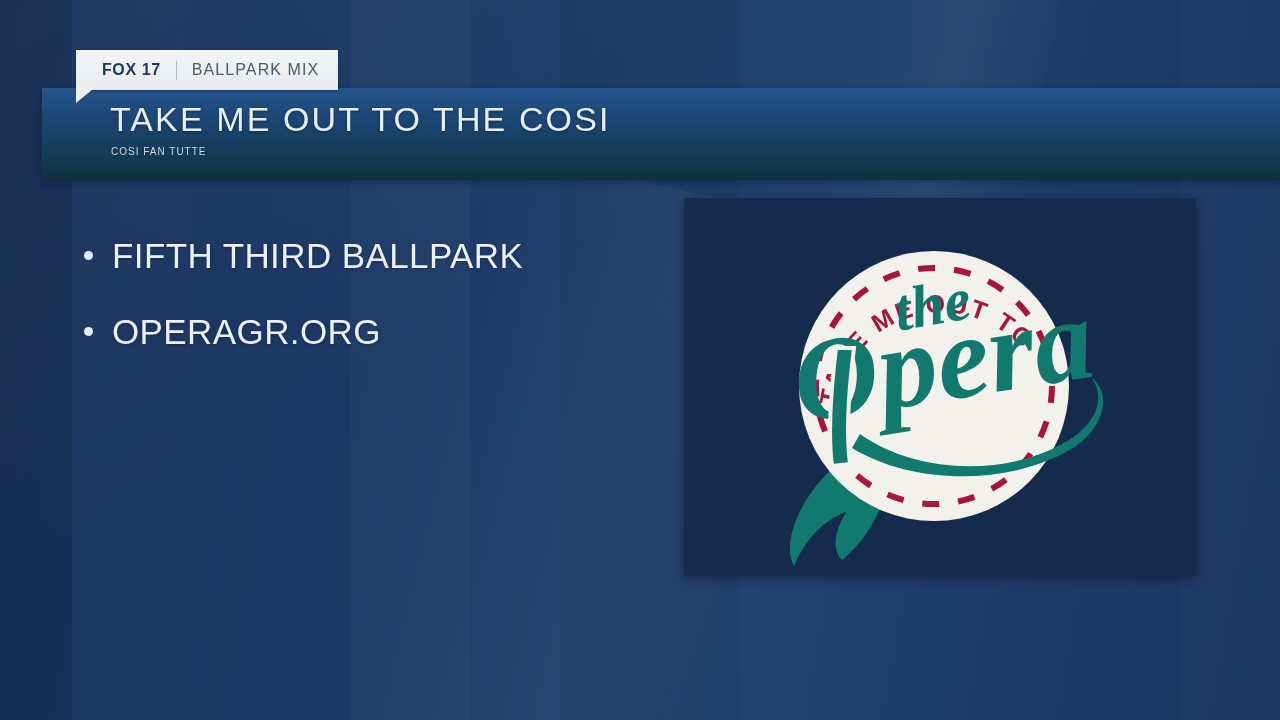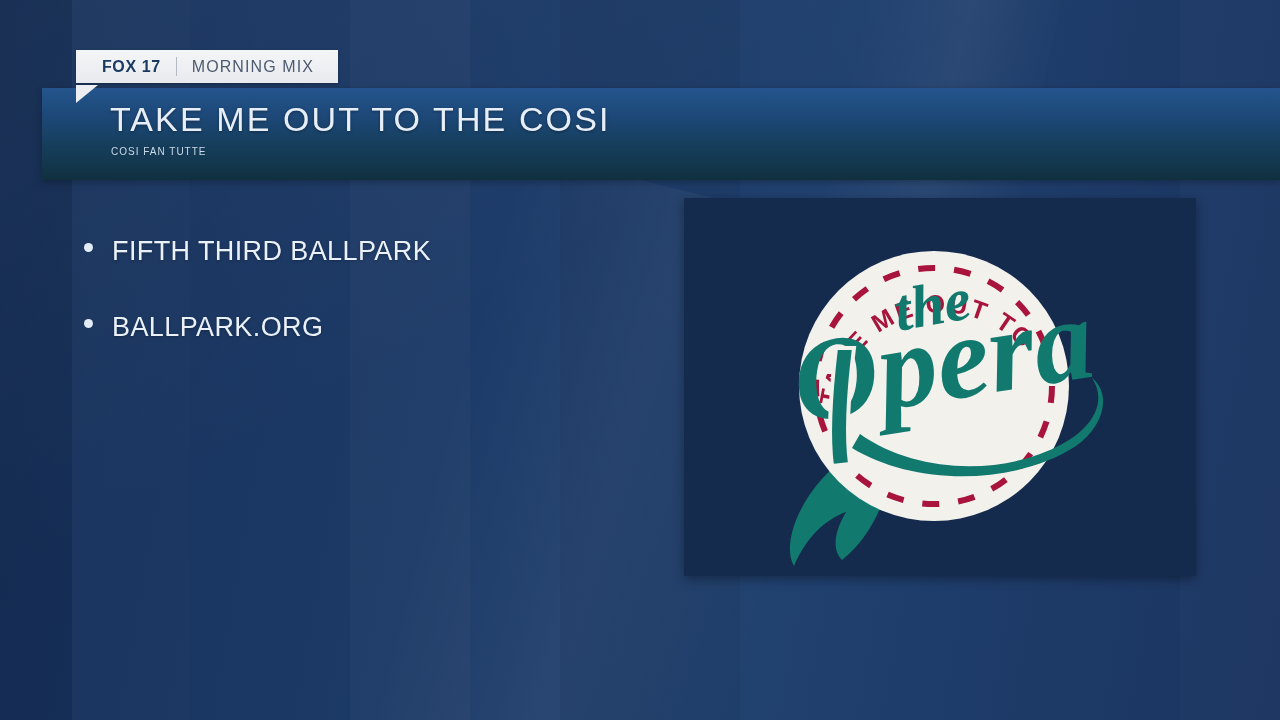--- a/index.html
+++ b/index.html
@@ -54,21 +54,21 @@
     transform-origin: top left;
     pointer-events: none;
   }
 
   
   #brand-tag {
     position: absolute;
     left: 76px;
     top: 50px;
     width: 262px;
-    height: 33px;
+    height: 40px;
     background: linear-gradient(180deg, #f4f5f7 0%, #e9eaee 100%);
     display: flex;
     align-items: center;
     box-shadow: 0 1px 3px rgba(0,0,0,0.30);
     z-index: 6;
   }
   #brand-tag .tail {
     position: absolute;
     left: 0px;
     top: 35px;
@@ -143,21 +143,21 @@
   .bullet-dot {
     width: 9px; height: 9px;
     border-radius: 50%;
     background: #e4ecf6;
     margin-right: 19px;
     flex: 0 0 auto;
     position: relative;
     top: -8px;
   }
   .bullet-text {
-    font-size: 27px;
+    font-size: 35px;
     letter-spacing: 0.4px;
     color: #eaf1f9;
     white-space: nowrap;
     text-shadow: 0 1px 3px rgba(0,0,0,0.25);
   }
 
   
   #logo-panel {
     position: absolute;
     left: 684px;
@@ -181,36 +181,36 @@
   <div class="band b3"></div>
   <div class="band b4"></div>
   <div class="band b5"></div>
   <div class="ray"></div>
   <div class="ray2"></div>
 
   <div id="brand-tag">
     <div class="tail"></div>
     <span class="brand-fox">FOX 17</span>
     <span class="brand-div"></span>
-    <span class="brand-show">MORNING MIX</span>
+    <span class="brand-show">BALLPARK MIX</span>
   </div>
 
   <div id="title-banner">
     <div id="headline">TAKE ME OUT TO THE COSI</div>
     <div id="subhead">COSI FAN TUTTE</div>
   </div>
 
   <div id="bullets">
     <div class="bullet-row">
       <span class="bullet-dot"></span>
       <span class="bullet-text">FIFTH THIRD BALLPARK</span>
     </div>
     <div class="bullet-row">
       <span class="bullet-dot"></span>
-      <span class="bullet-text">BALLPARK.ORG</span>
+      <span class="bullet-text">OPERAGR.ORG</span>
     </div>
   </div>
 
   <div id="logo-panel">
     <svg width="512" height="378" viewBox="0 0 512 378" xmlns="http://www.w3.org/2000/svg">
       <title>Take Me Out To The Opera baseball badge logo</title>
 
       <path fill="#11796e" d="M175 250 C 118 285, 96 345, 110 368 C 122 340, 140 322, 162 314
                C 150 334, 148 352, 158 362 C 186 340, 206 300, 206 262 Z"></path>
 

